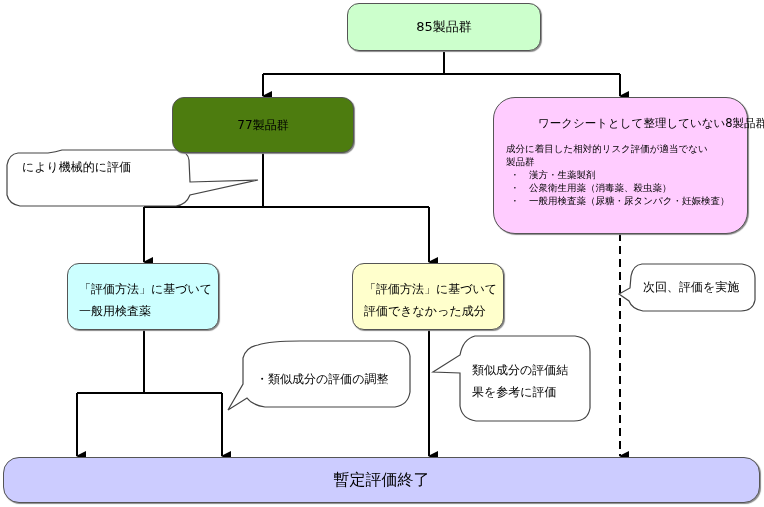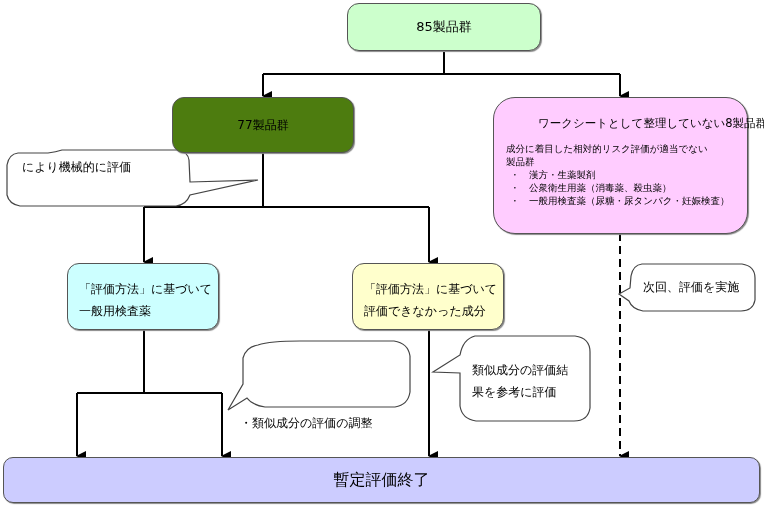--- a/index.html
+++ b/index.html
@@ -78,28 +78,28 @@
 <div class="node" style="left: 67px; top: 263px; width: 152px; height: 67px; padding: 14px 0px 0px 11px; background: rgb(204, 255, 255);">
   <div class="txt">「評価方法」に基づいて</div>
   <div class="txt">一般用検査薬</div>
 </div>
 
 <div class="node" style="left: 352px; top: 263px; width: 152px; height: 67px; padding: 14px 0px 0px 11px; background: rgb(255, 255, 204);">
   <div class="txt">「評価方法」に基づいて</div>
   <div class="txt">評価できなかった成分</div>
 </div>
 
-<div class="callout-text" style="left:240px; top:368px;margin-top:44px;">
+<div class="callout-text" style="left:256px; top:368px;">
   <div>・類似成分の評価の調整</div>
 </div>
 
 <div class="callout-text" style="left:472px; top:359px;">
   <div>類似成分の評価結</div>
   <div>果を参考に評価</div>
 </div>
 
 <div class="callout-text" style="left:643px; top:276px;">
   <div>次回、評価を実施</div>
 </div>
 
-<div class="node center" style="left: 3px; top: 457px; width: 757px; height: 46px; border-radius: 10px; background: rgb(204, 204, 255);">
+<div class="node center" style="left: 3px; top: 457px; width: 757px; height: 46px; border-radius: 16px; background: rgb(204, 204, 255);">
   <span class="txt" style="font-size:16px;">暫定評価終了</span>
 </div>
 
 </body></html>

